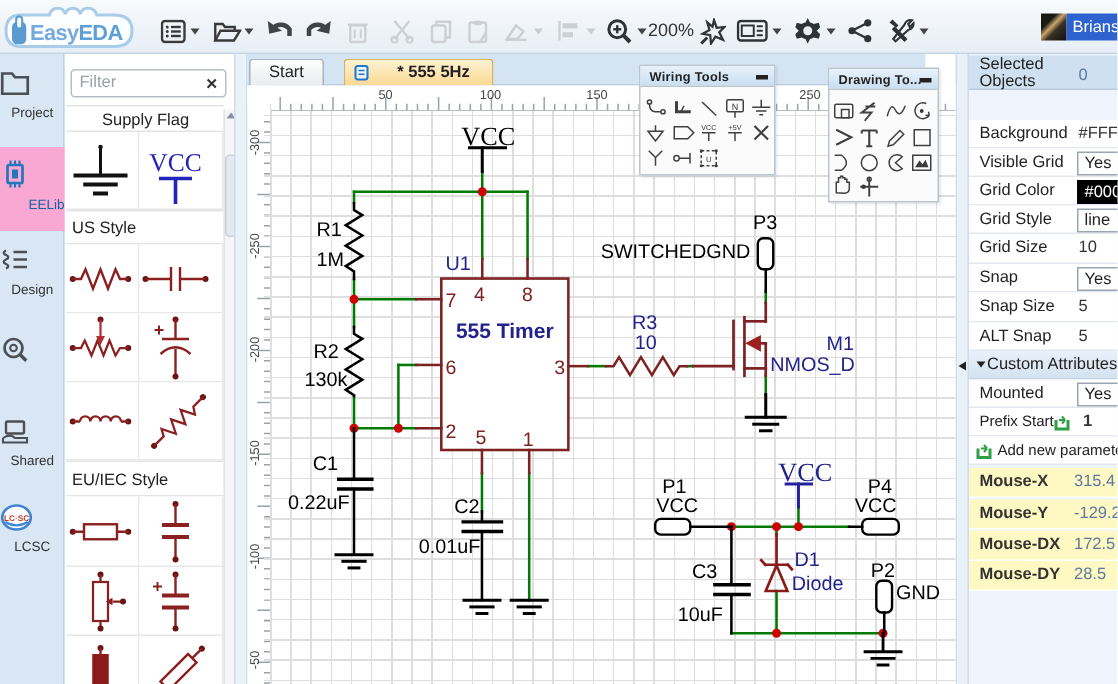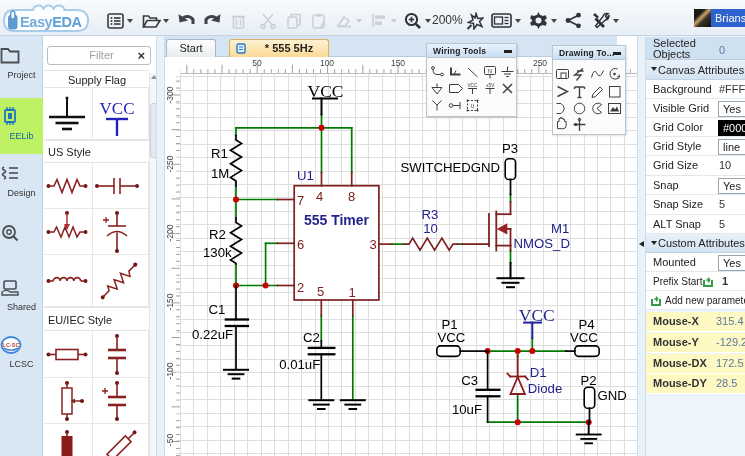--- a/index.html
+++ b/index.html
@@ -10,25 +10,25 @@
 
 #toolbar { left:0; top:0; width:745px; height:36px; background:linear-gradient(#f8fafc,#e7eef6); border-bottom:1px solid #c3d3e4; }
 .tbico { position:absolute; top:13px; }
 .caret { position:absolute; width:0; height:0; border-left:3.5px solid transparent; border-right:3.5px solid transparent; border-top:4px solid #444; top:19px; }
 .caret.dis { border-top-color:#c9ccd1; }
 
 
 #lstrip { left:0; top:36px; width:43px; height:420px; background:#d9e6f3; border-right:1px solid #c0d2e4; }
 .ltab { position:absolute; left:0; width:43px; height:52px; text-align:center; color:#333; font-size:9px; }
 .ltab .lbl { position:absolute; width:43px; left:0; }
-.ltab.sel { background:#bef264; color:#1464a0; }
+.ltab.sel { background:#f9a8d4; color:#1464a0;text-align:right; }
 
 
 #lpanel { left:44px; top:36px; width:112px; height:420px; background:#fff; }
-#filterbox { position:absolute; left:3px; top:10px; width:104px; height:19px; border:1px solid #b6bdc6; border-radius:3px; background:#fff; color:#9aa0a8; font-size:11px; line-height:17px; padding-left:5px;text-align:center; }
+#filterbox { position:absolute; left:3px; top:10px; width:104px; height:19px; border:1px solid #b6bdc6; border-radius:3px; background:#fff; color:#9aa0a8; font-size:11px; line-height:17px; padding-left:5px; }
 #filterbox .x { position:absolute; right:5px; top:0px; color:#333; font-size:13px; font-weight:bold; }
 .sechdr { position:absolute; left:0; width:105px; height:22px; line-height:22px; padding-left:4px; font-size:11px; color:#222; background:#fff; border-bottom:1px solid #e4e4e4; border-top:1px solid #e4e4e4; }
 .cell { position:absolute; background:#fff; border-right:1px solid #e8e8e8; border-bottom:1px solid #e8e8e8; }
 
 #lscroll { position:absolute; left:105px; top:37px; width:9px; height:383px; background:#f4f6f8; border-left:1px solid #e0e4e8; }
 #lscroll .up { position:absolute; top:2px; left:1px; width:0; height:0; border-left:3.5px solid transparent; border-right:3.5px solid transparent; border-bottom:4px solid #8a93a0; }
 #lscroll .thumb { position:absolute; top:30px; left:0px; width:8px; height:55px; background:#e4e9f0; border:1px solid #c9d2dc; border-radius:3px; }
 
 
 #splitL { left:156px; top:36px; width:9px; height:420px; background:#e9f1f9; border-left:1px solid #cfdceb; border-right:1px solid #cfdceb; }
@@ -889,21 +889,20 @@
         <circle cx="26.5" cy="58.5" r="1.3"></circle>
       </g>
     </svg>
   </div>
 
   <div id="rpanel" class="abs">
     <div class="rrow" style="top:1px;height:23px;background:#cfe0f1;border-bottom:1px solid #bccede;">
       <div style="position:absolute;left:7px;top:0px;line-height:11px;padding-top:1px;">Selected<br>Objects</div>
       <div style="position:absolute;left:73px;top:7px;color:#5b7aa0;">0</div>
     </div>
-    <div class="rhdr" style="top:24px;height:20px;line-height:20px;"><div class="tri" style="top:7px;"></div><span class="t">Canvas Attributes</span></div>
     <div class="rrow" style="top:44px;height:19px;">
         <div class="lab" style="top:3px;">Background</div>
         <div class="val" style="top:3px;">#FFFF</div>
       </div>
     <div class="rrow" style="top:63px;height:19px;">
         <div class="lab" style="top:3px;">Visible Grid</div>
         <div class="vbox">Yes</div>
       </div>
     <div class="rrow" style="top:82px;height:19px;">
         <div class="lab" style="top:3px;">Grid Color</div>

